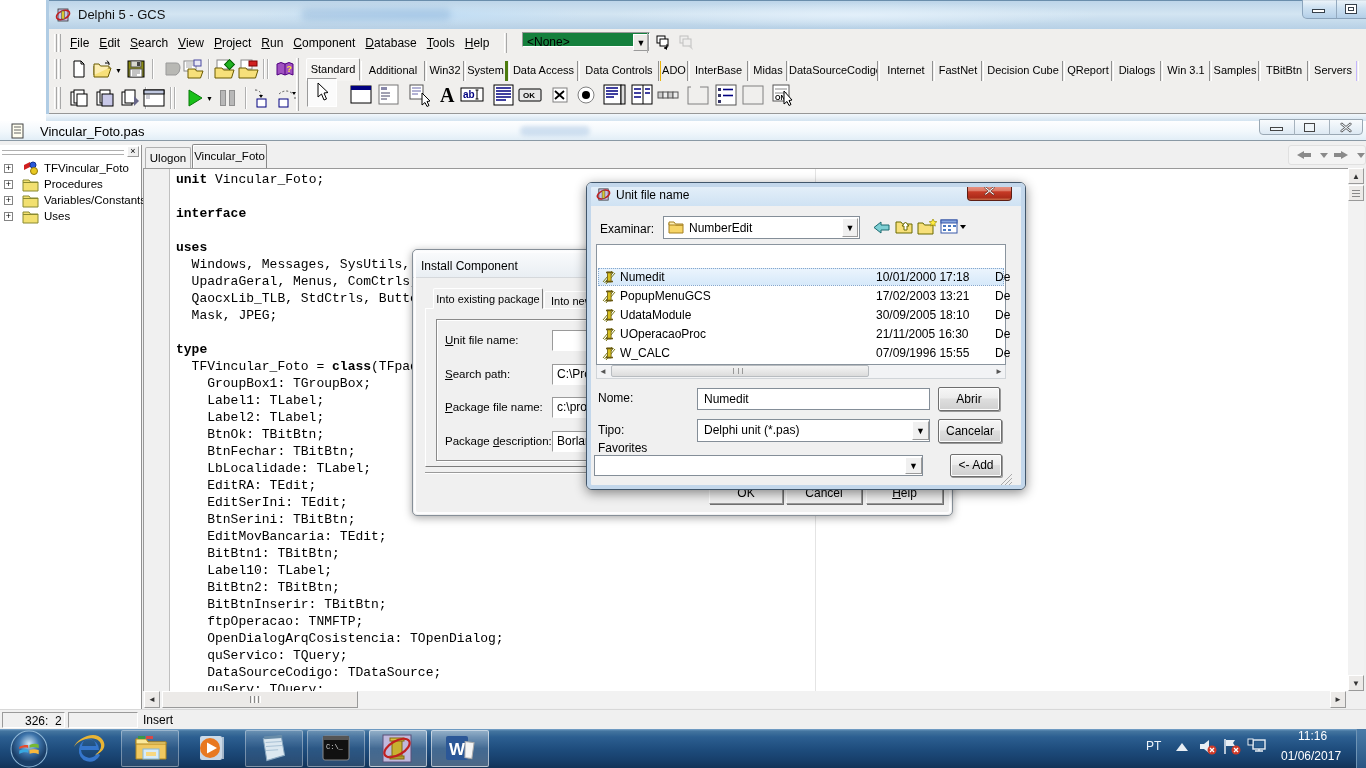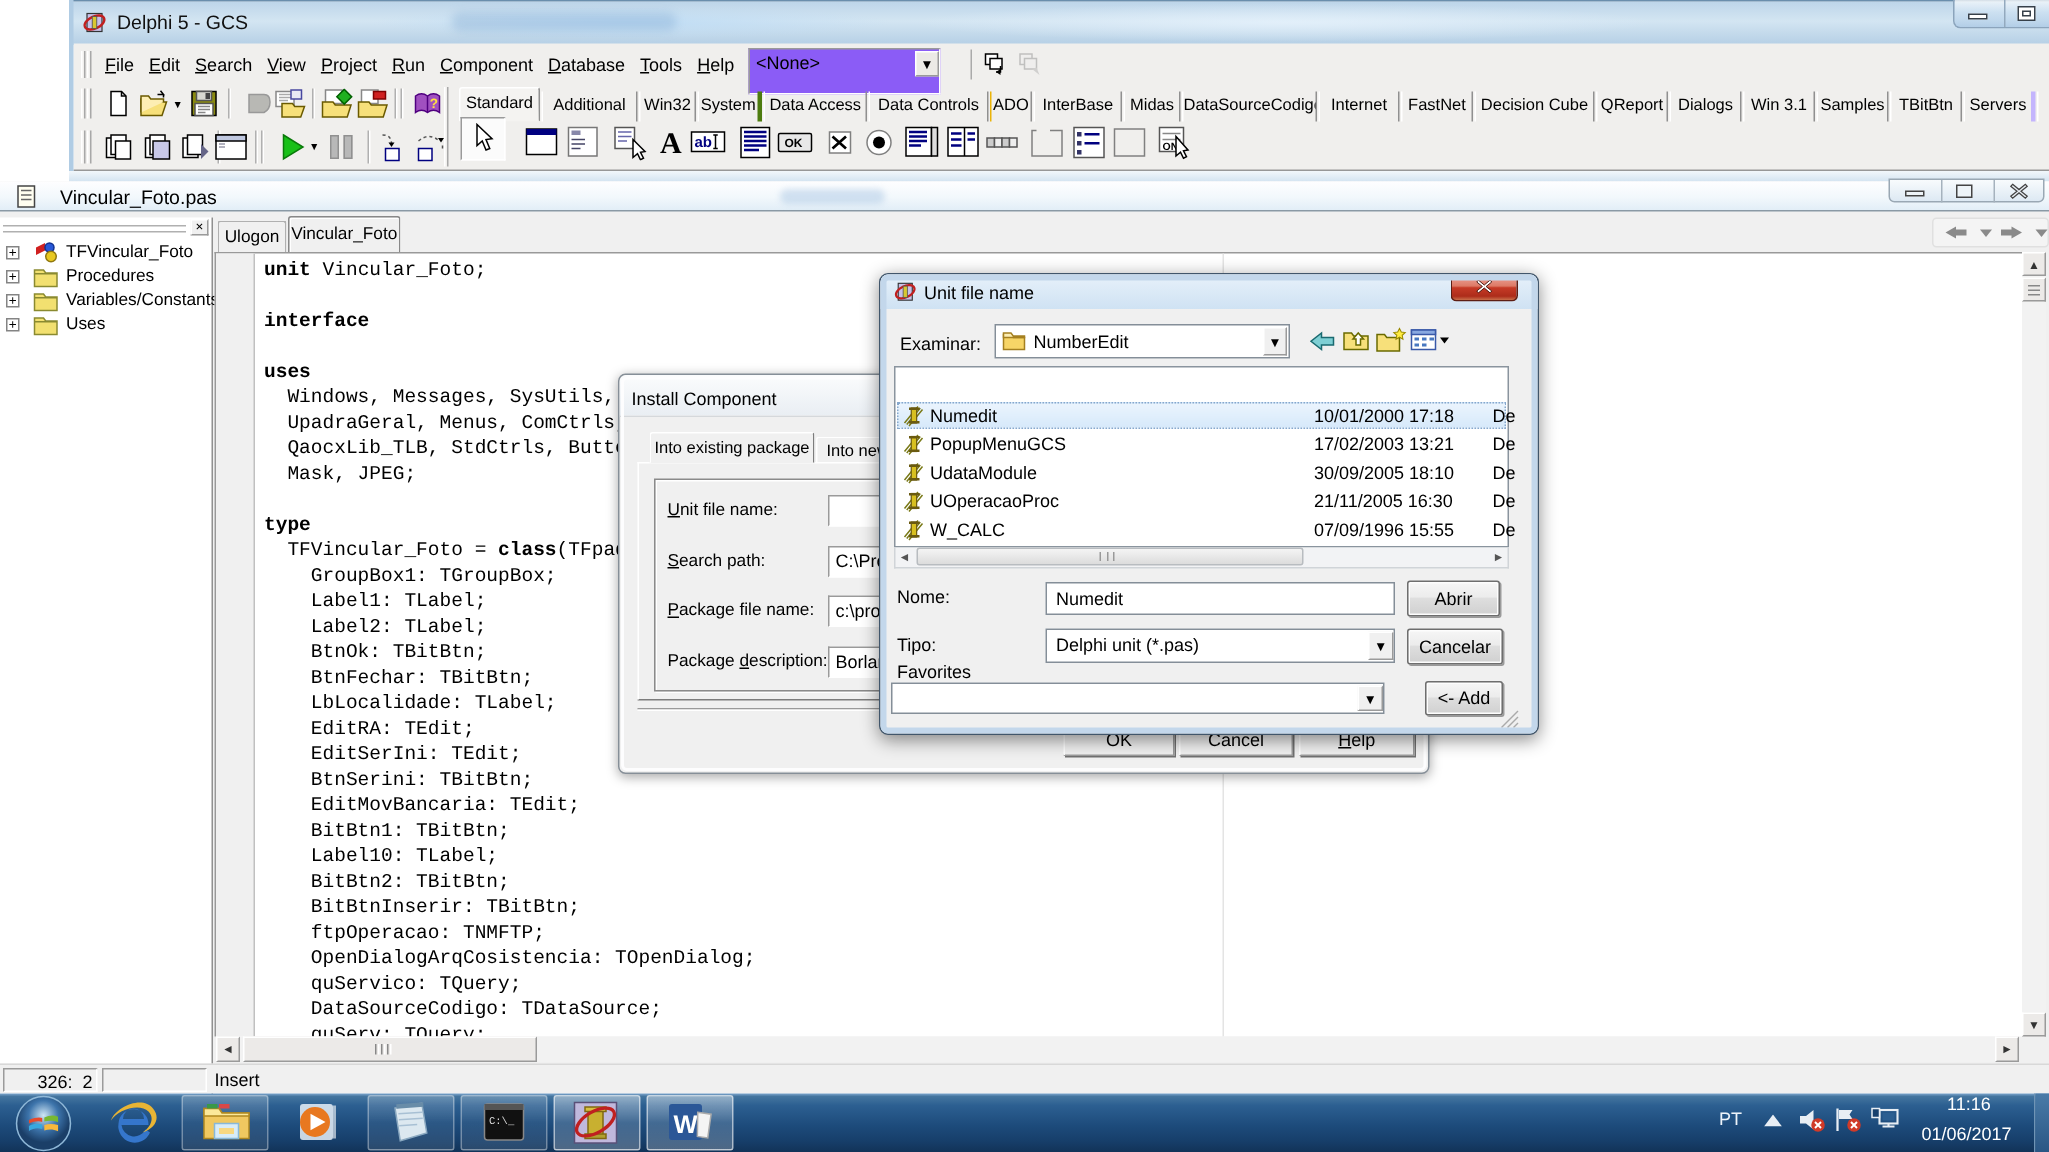--- a/index.html
+++ b/index.html
@@ -39,21 +39,21 @@
         </svg>
   </div>
 
   <div class="ab" style="left:3px;top:29px;width:1360px;height:85px;background:#f0efed;border-bottom:1px solid #979797"></div>
 
   <div class="ab" style="left:3px;top:30px;width:1360px;height:26px;font-size:12px">
     <div class="ab grip" style="left:5px;top:4px;height:18px"></div>
     <div class="ab grip" style="left:9px;top:4px;height:18px"></div>
     <div class="ab" style="left:16px;top:6px"><span class="mi"><u>F</u>ile</span><span class="mi"><u>E</u>dit</span><span class="mi"><u>S</u>earch</span><span class="mi"><u>V</u>iew</span><span class="mi"><u>P</u>roject</span><span class="mi"><u>R</u>un</span><span class="mi"><u>C</u>omponent</span><span class="mi"><u>D</u>atabase</span><span class="mi"><u>T</u>ools</span><span class="mi"><u>H</u>elp</span></div>
     <div class="ab grip" style="left:455px;top:3px;height:20px"></div>
-    <div class="ab sunken" style="left:450px;top:2px;width:128px;height:31px;background:#8b5cf6">
+    <div class="ab sunken" style="left:473px;top:2px;width:128px;height:15px;background:#15803d">
       <div class="ab" style="left:4px;top:2px">&lt;None&gt;</div>
       <div class="ab tb3d" style="left:110px;top:1px;width:16px;height:17px;background:#eceae6;text-align:center;font-size:9px;line-height:16px">▼</div>
     </div>
     <div class="ab" style="left:598px;top:3px;width:1px;height:20px;background:#aaa"></div>
     <svg class="ab" style="left:606px;top:4px" width="18" height="18" viewBox="0 0 18 18">
           <rect x="2" y="2" width="8" height="7" fill="#fff" stroke="#000"></rect>
           <rect x="5" y="5" width="8" height="7" fill="#fff" stroke="#000"></rect>
           <path d="M12 10 v4 h-3" stroke="#000" fill="none"></path>
           <path d="M9 14 l3 2 v-4z" fill="#000"></path>
         </svg>
@@ -173,21 +173,21 @@
         <div class="ab" style="left:445px;top:3px;width:38px;height:20px;text-align:center;padding-top:3px;font-size:11px;white-space:nowrap;overflow:hidden;border-right:1px solid #909090;border-left:1px solid #fff">Midas</div>
         <div class="ab" style="left:484px;top:3px;width:90px;height:20px;text-align:center;padding-top:3px;font-size:11px;white-space:nowrap;overflow:hidden;border-right:1px solid #909090;border-left:1px solid #fff">DataSourceCodigo</div>
         <div class="ab" style="left:575px;top:3px;width:54px;height:20px;text-align:center;padding-top:3px;font-size:11px;white-space:nowrap;overflow:hidden;border-right:1px solid #909090;border-left:1px solid #fff">Internet</div>
         <div class="ab" style="left:630px;top:3px;width:48px;height:20px;text-align:center;padding-top:3px;font-size:11px;white-space:nowrap;overflow:hidden;border-right:1px solid #909090;border-left:1px solid #fff">FastNet</div>
         <div class="ab" style="left:679px;top:3px;width:80px;height:20px;text-align:center;padding-top:3px;font-size:11px;white-space:nowrap;overflow:hidden;border-right:1px solid #909090;border-left:1px solid #fff">Decision Cube</div>
         <div class="ab" style="left:760px;top:3px;width:48px;height:20px;text-align:center;padding-top:3px;font-size:11px;white-space:nowrap;overflow:hidden;border-right:1px solid #909090;border-left:1px solid #fff">QReport</div>
         <div class="ab" style="left:809px;top:3px;width:48px;height:20px;text-align:center;padding-top:3px;font-size:11px;white-space:nowrap;overflow:hidden;border-right:1px solid #909090;border-left:1px solid #fff">Dialogs</div>
         <div class="ab" style="left:858px;top:3px;width:48px;height:20px;text-align:center;padding-top:3px;font-size:11px;white-space:nowrap;overflow:hidden;border-right:1px solid #909090;border-left:1px solid #fff">Win 3.1</div>
         <div class="ab" style="left:907px;top:3px;width:48px;height:20px;text-align:center;padding-top:3px;font-size:11px;white-space:nowrap;overflow:hidden;border-right:1px solid #909090;border-left:1px solid #fff">Samples</div>
         <div class="ab" style="left:956px;top:3px;width:48px;height:20px;text-align:center;padding-top:3px;font-size:11px;white-space:nowrap;overflow:hidden;border-right:1px solid #909090;border-left:1px solid #fff">TBitBtn</div>
-        <div class="ab" style="left:1005px;top:3px;width:48px;height:20px;text-align:center;padding-top:3px;font-size:11px;white-space:nowrap;overflow:hidden;border-right:3px solid #c4b5fd;border-left:1px solid #fff">Servers</div>
+        <div class="ab" style="left:1005px;top:3px;width:48px;height:20px;text-align:center;padding-top:3px;font-size:11px;white-space:nowrap;overflow:hidden;border-right:1px solid #c4b5fd;border-left:1px solid #fff">Servers</div>
         <div class="ab" style="left:1054px;top:3px;width:28px;height:20px;text-align:center;padding-top:3px;font-size:11px;white-space:nowrap;overflow:hidden;border-right:1px solid #909090;border-left:1px solid #fff">Int</div>
         <div class="ab tb3d" style="left:1068px;top:4px;width:15px;height:16px;background:#f0efed;font-size:8px;text-align:center;line-height:15px">◄</div>
         <div class="ab tb3d" style="left:1084px;top:4px;width:15px;height:16px;background:#f0efed;font-size:8px;text-align:center;line-height:15px">►</div>
       </div>
 
   <div class="ab" id="picons" style="left:258px;top:81px;width:1105px;height:32px">
         <div class="ab" style="left:3px;top:-3px;width:30px;height:29px;background:#fbfbfb;border:1px solid;border-color:#9a9a9a #fff #fff #9a9a9a"></div>
         <svg class="ab" style="left:12px;top:1px" width="14" height="20" viewBox="0 0 14 20">
           <path d="M2 1 L2 15 L5.5 12 L8 18 L10.5 17 L8 11 L12 10.5z" fill="#fff" stroke="#000"></path>
         </svg>

